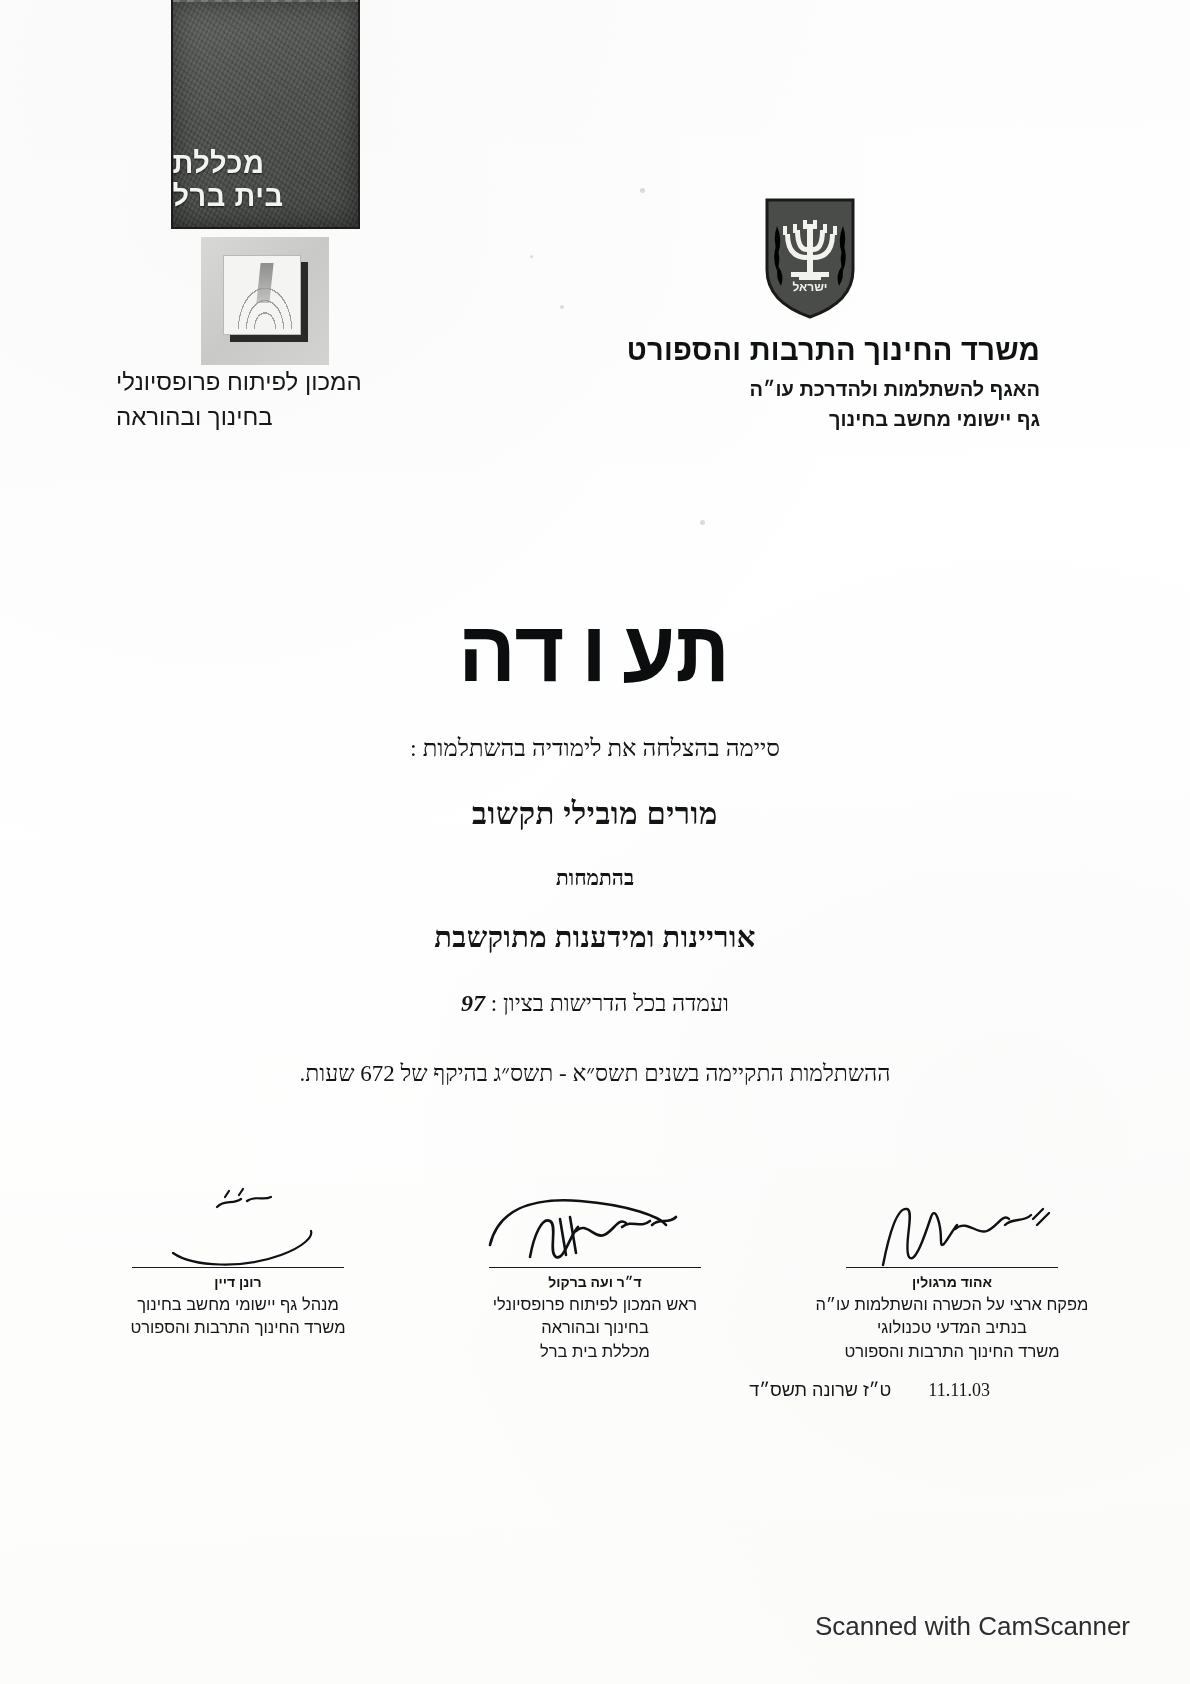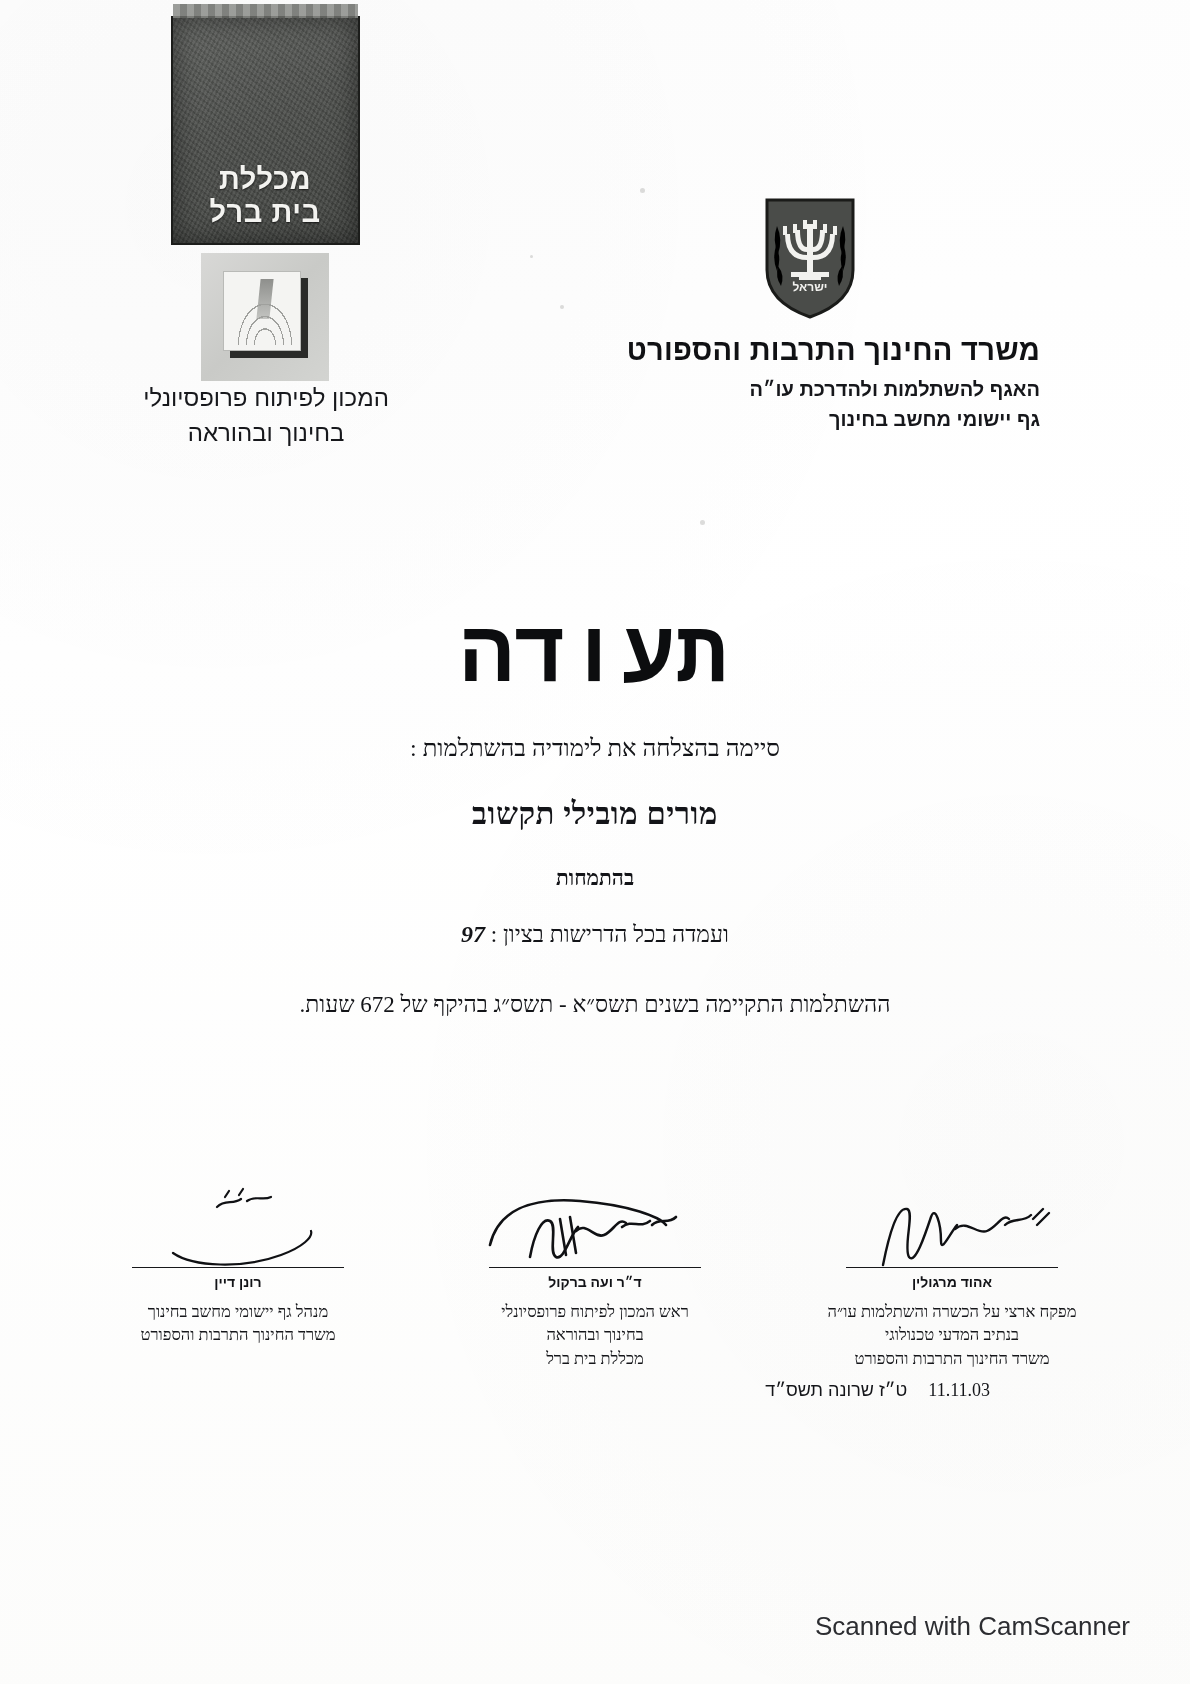--- a/index.html
+++ b/index.html
@@ -15,22 +15,22 @@
   .page{
     position:absolute;inset:0;
     background:
       radial-gradient(circle at 18% 12%, rgba(0,0,0,0.016) 0%, rgba(0,0,0,0) 42%),
       radial-gradient(circle at 85% 68%, rgba(0,0,0,0.012) 0%, rgba(0,0,0,0) 46%),
       linear-gradient(178deg,#fdfdfd 0%, #ffffff 38%, #fcfcfb 100%);
   }
 
   
   .college-logo{
-    position:absolute;left:150px;top:16px;width:230px;
-    text-align:center;
+    position:absolute;left:150px;top:0px;width:230px;
+    text-align:left;
   }
   .college-mark{
     width:185px;height:225px;margin:0 auto;
     background:
       repeating-linear-gradient(115deg, rgba(255,255,255,.05) 0 2px, rgba(0,0,0,.05) 2px 4px),
       repeating-linear-gradient(35deg, rgba(255,255,255,.04) 0 3px, rgba(0,0,0,.06) 3px 5px),
       linear-gradient(160deg,#5d5f5c 0%, #4c4e4b 45%, #3f413e 100%);
     border:2px solid #1c1d1b;
     position:relative;
     box-shadow:inset 0 0 26px rgba(0,0,0,.45);
@@ -127,31 +127,31 @@
   }
   .sig{width:300px;text-align:center;position:relative;}
   .sig-scribble{height:72px;position:relative;}
   .sig-scribble svg{position:absolute;left:50%;bottom:-4px;transform:translateX(-50%);}
   .sig-rule{border-top:1.6px solid #17181b;width:212px;margin:0 auto;}
   .sig-name{
     font-family:"Liberation Sans", sans-serif;
     font-weight:bold;font-size:14px;margin-top:6px;color:#121317;
   }
   .sig-role{
-    font-family:Liberation Serif, serif;
-    font-size:16.5px;line-height:1.42;margin-top:10px;color:#15161a;
+    font-family:Liberation Sans, sans-serif;
+    font-size:16.5px;line-height:1.42;margin-top:3px;color:#15161a;
   }
   .sig-role div{white-space:nowrap;}
 
   .cert-date{
     position:absolute;right:200px;top:1380px;
     font-family:"Liberation Sans", sans-serif;
     font-size:18px;color:#141519;
   }
-  .cert-date .greg{font-family:"Liberation Serif", serif;margin-left:16px;}
+  .cert-date .greg{font-family:"Liberation Serif", serif;margin-left:32px;}
 
   .watermark{
     position:absolute;right:60px;bottom:42px;
     font-family:"Liberation Sans", sans-serif;
     font-size:26px;color:#2c2d31;direction:ltr;
   }
   .speck{position:absolute;background:#b9bab7;border-radius:50%;opacity:.5;}
 </style>
 </head>
 <body>
@@ -216,20 +216,21 @@
     <div class="ministry-line">האגף להשתלמות ולהדרכת עו״ה</div>
     <div class="ministry-line" style="margin-top:7px;">גף יישומי מחשב בחינוך</div>
   </div>
 
   <div class="cert-title">תעודה</div>
 
   <div class="body-block">
     <p class="line line-intro">סיימה בהצלחה את לימודיה בהשתלמות :</p>
     <p class="line line-course">מורים מובילי תקשוב</p>
     <p class="line line-spec-label">בהתמחות</p>
+    <p class="line line-spec">אוריינות ומידענות מתוקשבת</p>
     <p class="line line-grade">
       <span>ועמדה בכל הדרישות בציון :</span>
       <b>97</b>
     </p>
     <p class="line line-duration">ההשתלמות התקיימה בשנים תשס״א - תשס״ג בהיקף של  672  שעות.</p>
   </div>
 
   <div class="signatures">
 
     <div class="sig">

